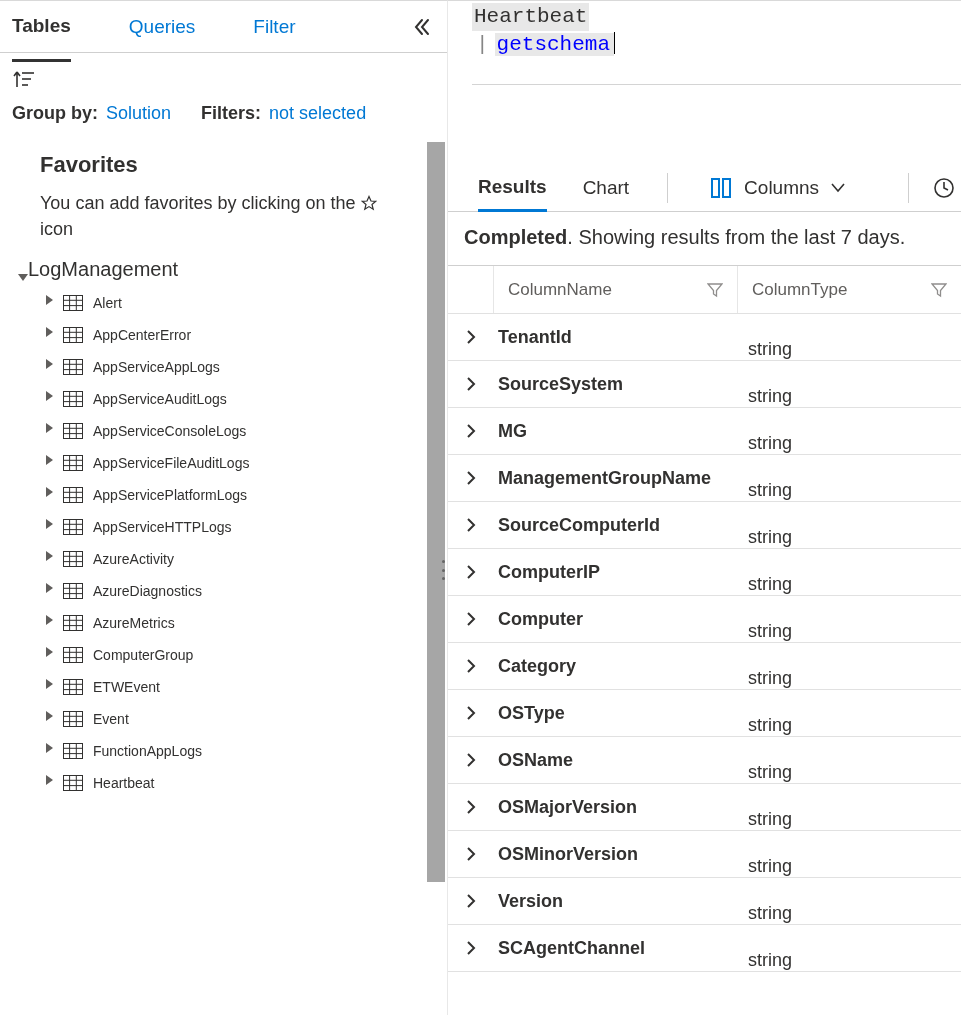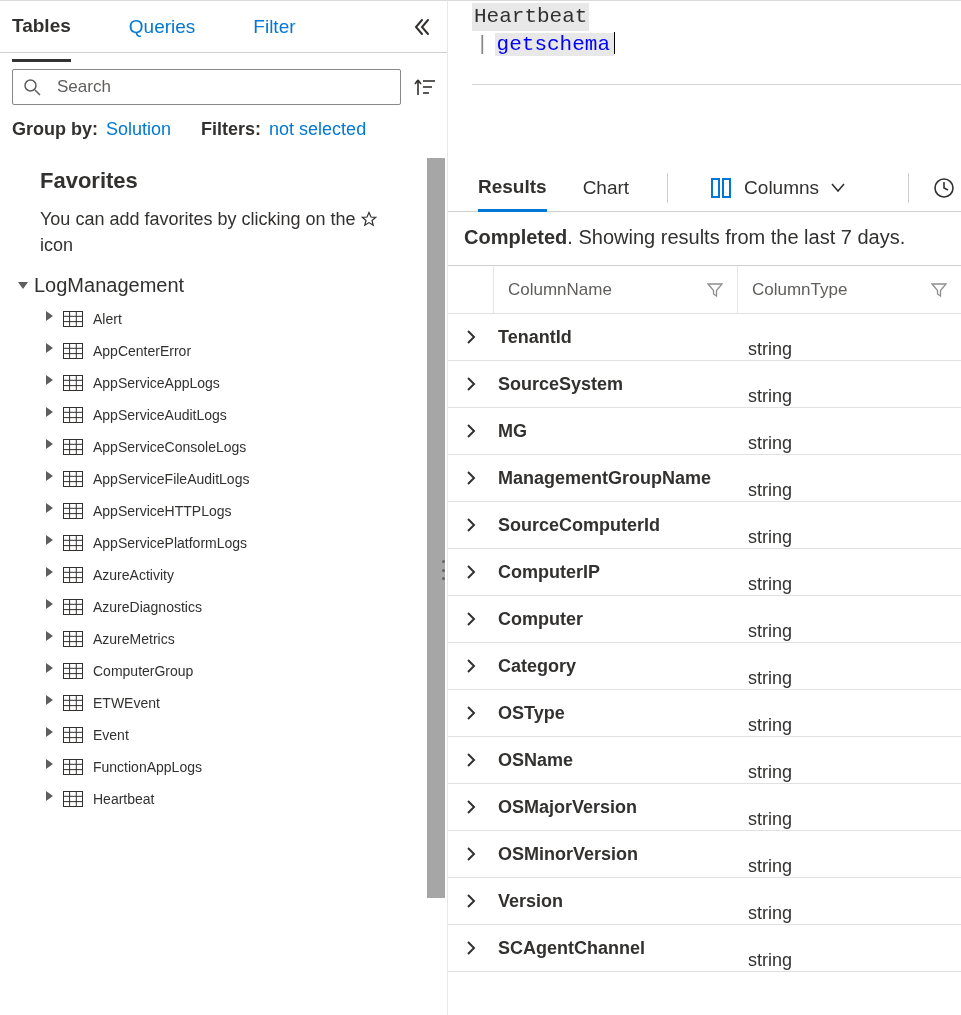--- a/index.html
+++ b/index.html
@@ -106,22 +106,21 @@
   .favorites-text {
     font-size: 18px;
     line-height: 1.45;
     padding: 4px 44px 10px 12px;
     color: #323130;
   }
   .star-outline {
     display:inline-flex; vertical-align: -2px;
   }
   .group-header {
-    display: flex; align-items: center;
-    gap: 6px;
+    display: flex; align-items: flex-end;
     font-size: 20px;
     font-weight: 400;
     padding: 6px 0 6px 0;
     cursor: pointer;
     margin-left: -10px;
   }
   .tree-list { list-style: none; padding: 0; margin: 0 0 0 18px; }
   .tree-li {
     display: flex; align-items: flex-start;
     gap: 10px;
@@ -251,27 +250,20 @@
       <div class="tab-item">Queries</div>
       <div class="tab-item">Filter</div>
       <div class="collapse-btn">
         <svg width="18" height="18" viewBox="0 0 18 18">
             <path d="M9 2 L3 9 L9 16 M15 2 L9 9 L15 16" stroke="#323130" stroke-width="2" fill="none" stroke-linecap="round"></path>
           </svg>
       </div>
     </div>
 
     <div class="search-row">
-      <div class="search-box">
-        <svg width="18" height="18" viewBox="0 0 18 18">
-            <circle cx="7.5" cy="7.5" r="5.5" stroke="#605e5c" stroke-width="1.5" fill="none"></circle>
-            <line x1="12" y1="12" x2="17" y2="17" stroke="#605e5c" stroke-width="1.5"></line>
-          </svg>
-        <input class="search-input" placeholder="Search" style="">
-      </div>
       <div class="sort-icon">
         <svg width="22" height="20" viewBox="0 0 22 20">
           <path d="M5 18 V3 M5 3 L2 7 M5 3 L8 7" stroke="#323130" stroke-width="1.6" fill="none"></path>
           <line x1="10" y1="4" x2="22" y2="4" stroke="#323130" stroke-width="1.6"></line>
           <line x1="10" y1="10" x2="19" y2="10" stroke="#323130" stroke-width="1.6"></line>
           <line x1="10" y1="16" x2="16" y2="16" stroke="#323130" stroke-width="1.6"></line>
         </svg>
       </div>
     </div>
 
@@ -385,34 +377,34 @@
     <span class="caret"></span>
     <span class="table-icon">
       <svg width="20" height="16" viewBox="0 0 20 16">
                 <rect x="0.5" y="0.5" width="19" height="15" stroke="#323130" fill="none"></rect>
                 <line x1="0" y1="5.3" x2="20" y2="5.3" stroke="#323130"></line>
                 <line x1="0" y1="10.6" x2="20" y2="10.6" stroke="#323130"></line>
                 <line x1="6.6" y1="0" x2="6.6" y2="16" stroke="#323130"></line>
                 <line x1="13.3" y1="0" x2="13.3" y2="16" stroke="#323130"></line>
               </svg>
     </span>
+    <span>AppServicePlatformLogs</span>
+          </li>
+          <li class="tree-li">
+    <span class="caret"></span>
+    <span class="table-icon">
+      <svg width="20" height="16" viewBox="0 0 20 16">
+                <rect x="0.5" y="0.5" width="19" height="15" stroke="#323130" fill="none"></rect>
+                <line x1="0" y1="5.3" x2="20" y2="5.3" stroke="#323130"></line>
+                <line x1="0" y1="10.6" x2="20" y2="10.6" stroke="#323130"></line>
+                <line x1="6.6" y1="0" x2="6.6" y2="16" stroke="#323130"></line>
+                <line x1="13.3" y1="0" x2="13.3" y2="16" stroke="#323130"></line>
+              </svg>
+    </span>
     <span>AppServiceHTTPLogs</span>
-          </li>
-          <li class="tree-li">
-    <span class="caret"></span>
-    <span class="table-icon">
-      <svg width="20" height="16" viewBox="0 0 20 16">
-                <rect x="0.5" y="0.5" width="19" height="15" stroke="#323130" fill="none"></rect>
-                <line x1="0" y1="5.3" x2="20" y2="5.3" stroke="#323130"></line>
-                <line x1="0" y1="10.6" x2="20" y2="10.6" stroke="#323130"></line>
-                <line x1="6.6" y1="0" x2="6.6" y2="16" stroke="#323130"></line>
-                <line x1="13.3" y1="0" x2="13.3" y2="16" stroke="#323130"></line>
-              </svg>
-    </span>
-    <span>AppServicePlatformLogs</span>
           </li>
           <li class="tree-li">
     <span class="caret"></span>
     <span class="table-icon">
       <svg width="20" height="16" viewBox="0 0 20 16">
                 <rect x="0.5" y="0.5" width="19" height="15" stroke="#323130" fill="none"></rect>
                 <line x1="0" y1="5.3" x2="20" y2="5.3" stroke="#323130"></line>
                 <line x1="0" y1="10.6" x2="20" y2="10.6" stroke="#323130"></line>
                 <line x1="6.6" y1="0" x2="6.6" y2="16" stroke="#323130"></line>
                 <line x1="13.3" y1="0" x2="13.3" y2="16" stroke="#323130"></line>

